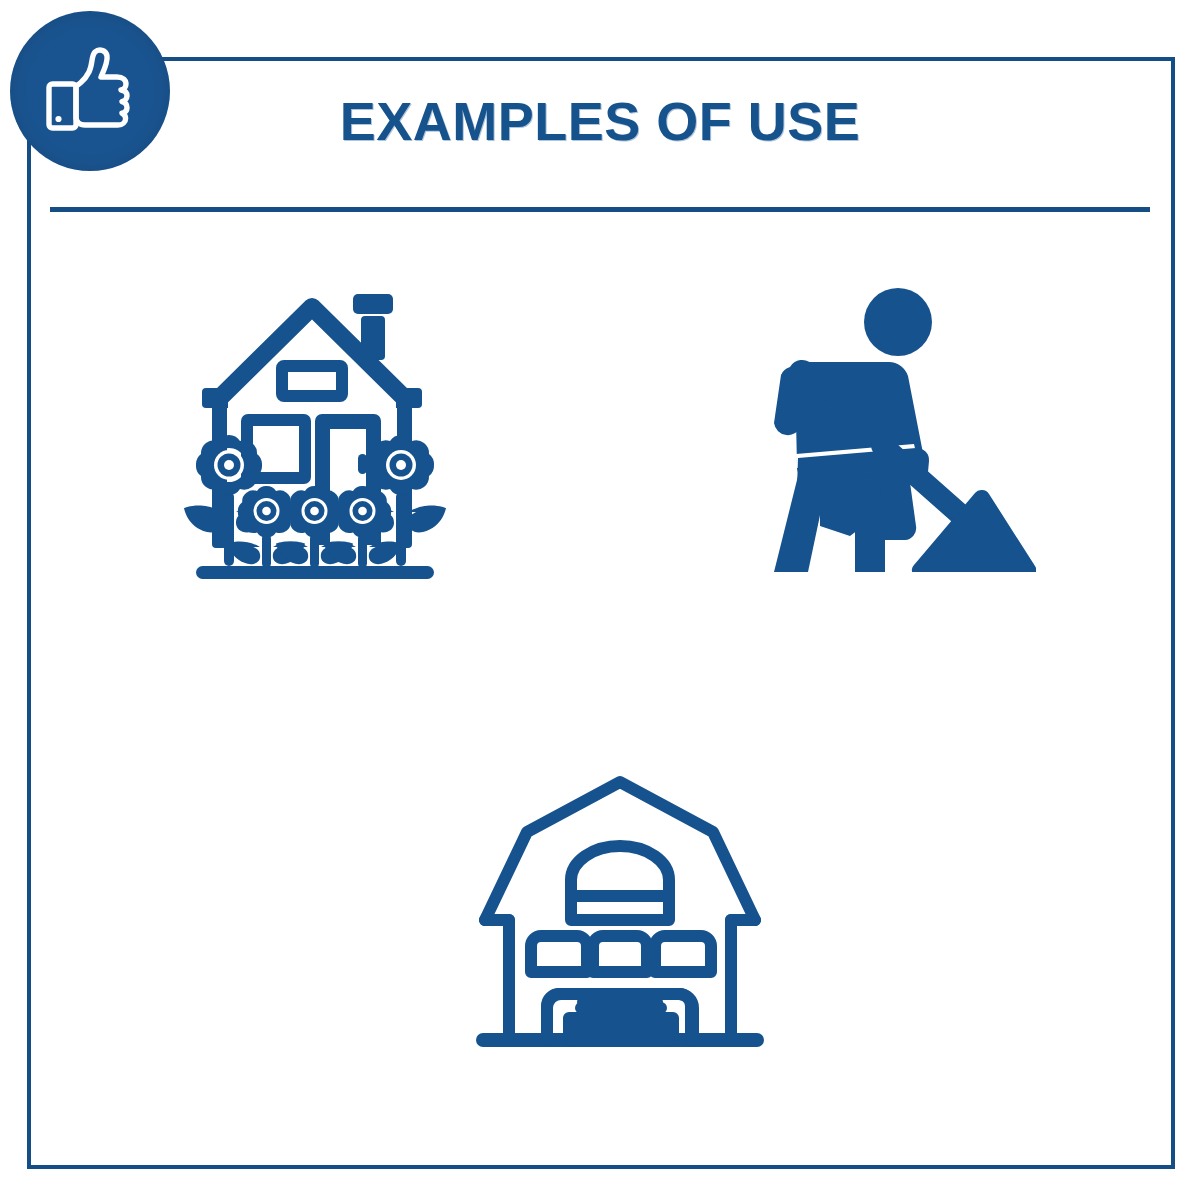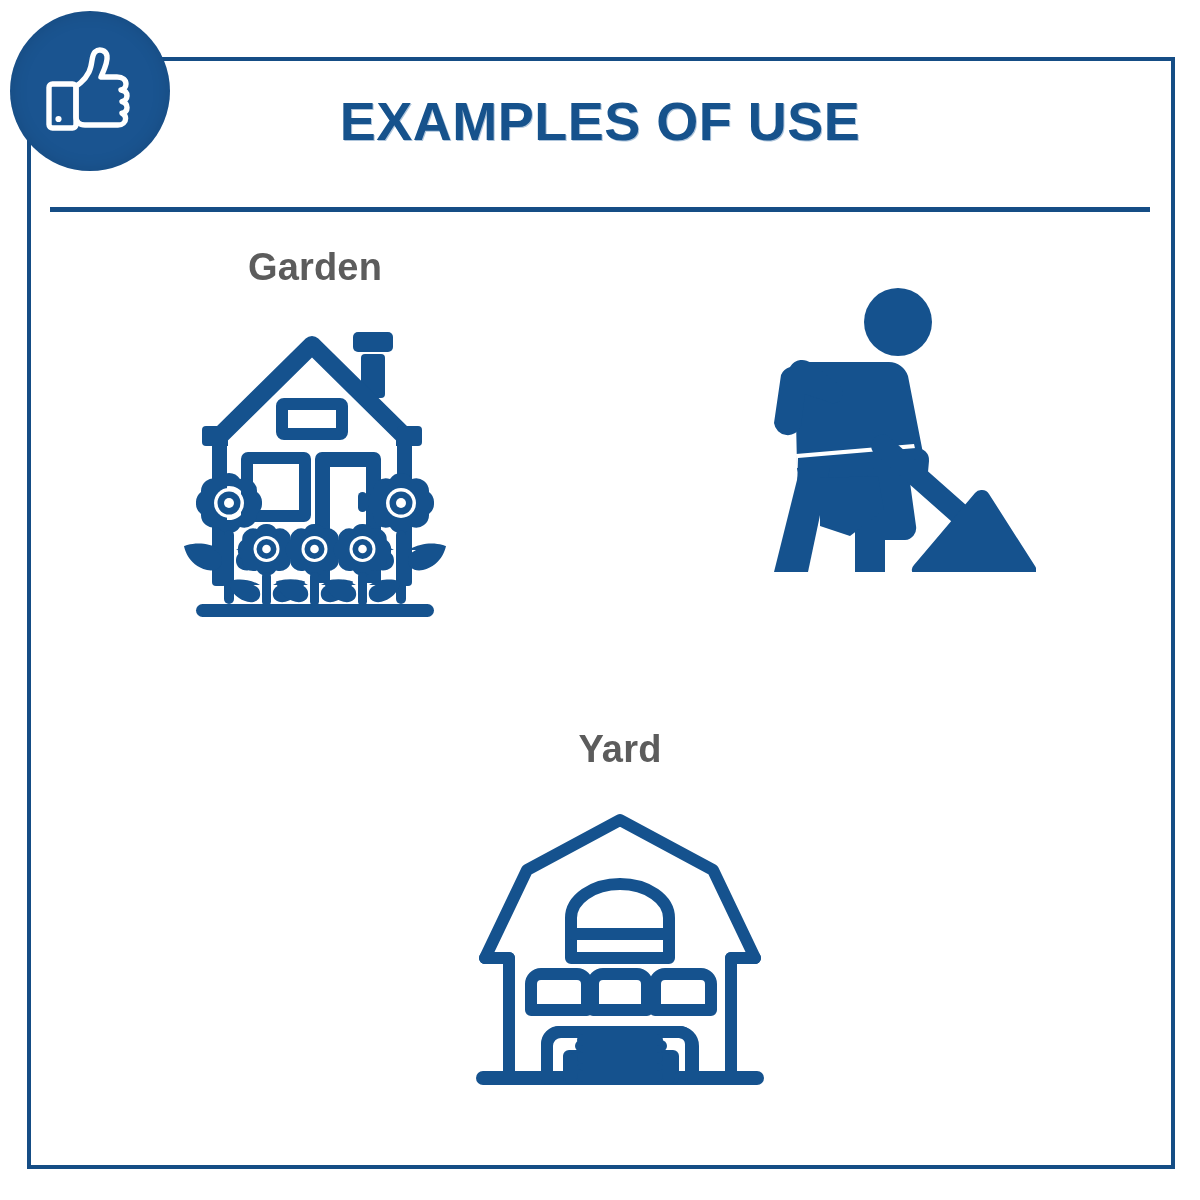--- a/index.html
+++ b/index.html
@@ -122,21 +122,20 @@
                  C86.2 75.2 87.6 77 87.6 79.4 C87.6 83 84.6 86 80 86
                  L47 86 C41.5 86 38 82.5 38 78 Z"></path>
       </svg>
     </span>
   </div>
 
   <div id="title">EXAMPLES OF USE</div>
   <div id="divider"></div>
 
   <div class="tile" id="tile-garden">
-    <div class="tile-label">Garden</div>
     <div class="tile-art">
       <svg width="266" height="296" viewBox="0 0 266 296">
         <g fill="#15528E">
 
           <path d="M176 6 h30 a5 5 0 0 1 5 5 v10 a5 5 0 0 1 -5 5 h-30 a5 5 0 0 1 -5 -5 v-10 a5 5 0 0 1 5 -5 z"></path>
           <rect x="179" y="28" width="24" height="44" rx="4"></rect>
 
           <path d="M130 10 a9 9 0 0 1 6.3 2.6 L229 104 a9 9 0 0 1 -12.6 12.8 L130 31.6 L43.6 116.8
                    A9 9 0 0 1 31 104 L123.7 12.6 A9 9 0 0 1 130 10 Z"></path>
 
@@ -284,21 +283,20 @@
 
           <path d="M118 160 a11 11 0 0 1 16 -6 l104 92 a11 11 0 0 1 -15 16 l-104 -92 a11 11 0 0 1 -1 -10 z"></path>
 
           <path d="M228 208 a8 8 0 0 1 7 4 l46 72 a7 7 0 0 1 -6 11 l-110 0 a7 7 0 0 1 -5 -12 l61 -72 a8 8 0 0 1 7 -3 z"></path>
         </g>
       </svg>
     </div>
   </div>
 
   <div class="tile" id="tile-yard">
-    <div class="tile-label">Yard</div>
     <div class="tile-art">
       <svg width="290" height="288" viewBox="0 0 290 288">
         <g fill="none" stroke="#15528E" stroke-width="12" stroke-linecap="round" stroke-linejoin="round">
 
           <path d="M10 152 L52 64 L145 14 L238 64 L280 152"></path>
 
           <path d="M10 152 L34 152"></path>
           <path d="M256 152 L280 152"></path>
 
           <path d="M34 152 L34 272"></path>

